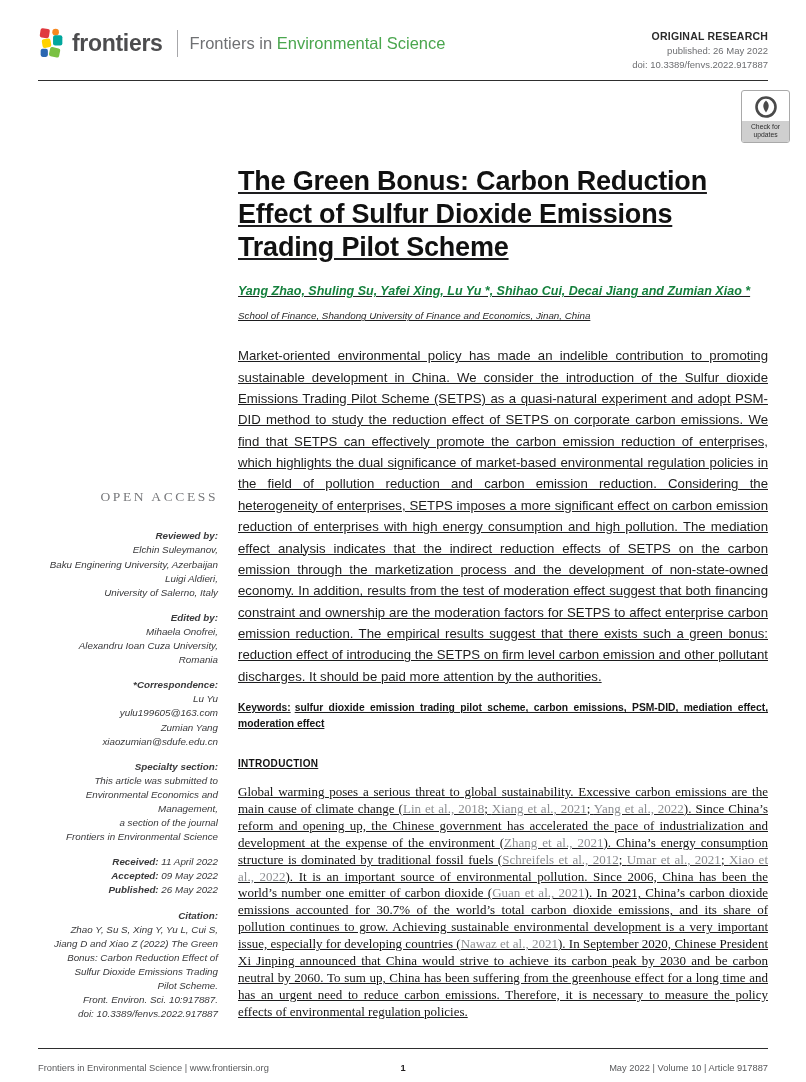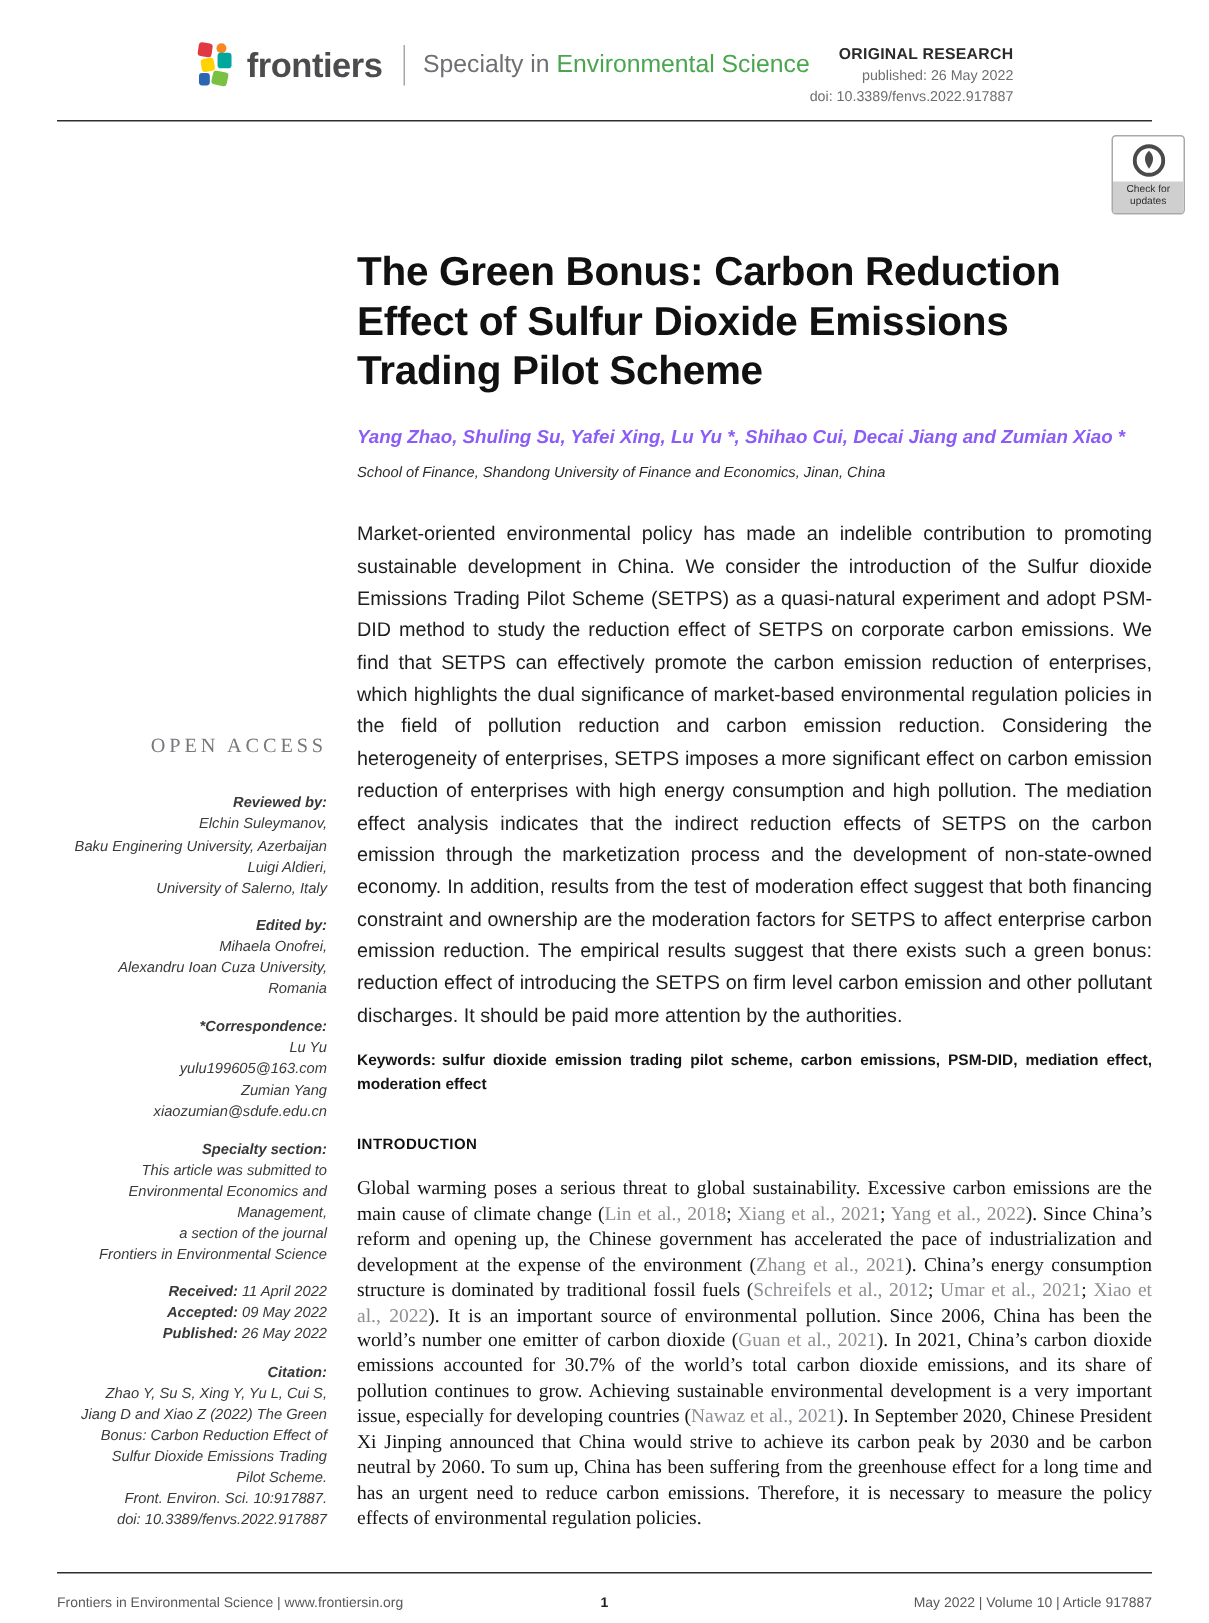--- a/index.html
+++ b/index.html
@@ -1,20 +1,20 @@
 <!DOCTYPE html>
 <html style="--journal-green: #4aa64e; --citation-gray: #8d8f92;"><head>
 <meta charset="utf-8">
 <style>
   html,body{margin:0;padding:0;background:#ffffff;}
   .page{position:relative;width:806px;height:1082px;background:#fff;overflow:hidden;
         font-family:"Liberation Sans",sans-serif;color:#1d1d1f;}
 
   
-  .masthead{display:flex;justify-content:center;align-items:flex-start;
+  .masthead{display:flex;justify-content:space-between;align-items:flex-start;
             padding:28px 38px 0 38px;}
   .brand{display:flex;align-items:center;}
   .logo-icon svg{width:27px;height:31px;display:block;}
   .wordmark{font-weight:bold;font-size:23px;color:#4c4c4e;letter-spacing:-0.3px;margin-left:7px;}
   .brand-sep{width:1px;height:27px;background:#a7a7aa;margin:0 12px 0 14px;}
   .journal-line{font-size:16.5px;color:#6f7073;}
   .jname{color:var(--journal-green,#4aa64e);}
   .pub-meta{text-align:right;margin-top:2px;}
   .article-type{font-weight:bold;font-size:10.5px;color:#2b2b2b;letter-spacing:0.2px;}
   .pub-line,.doi-line{font-size:9.5px;color:#6d6e71;margin-top:3px;}
@@ -30,26 +30,26 @@
            text-align:center;padding:2px 0 3px 0;}
 
   
   .columns{display:flex;padding:0 38px;margin-top:12px;}
   .sidebar{width:180px;flex:none;padding-top:396px;text-align:right;}
   .open-access{font-family:"Liberation Serif",serif;font-size:13.5px;letter-spacing:2.6px;
                color:#77787b;margin-bottom:24px;}
   .side-group{font-style:italic;font-size:9.8px;line-height:1.44;color:#39393b;margin-bottom:11px;}
   .side-label{font-weight:bold;display:block;}
   .side-label.inline{display:inline;}
-  .main{flex:1;padding-left:20px;}
+  .main{flex:1;padding-left:20px;text-decoration:underline;}
 
   
   .title{margin:72px 0 0 0;font-size:27px;line-height:1.22;font-weight:bold;color:#111;
          letter-spacing:-0.2px;}
-  .authors{margin-top:20px;font-size:12.5px;font-weight:bold;font-style:italic;color:#8b5cf6;}
+  .authors{margin-top:20px;font-size:12.5px;font-weight:bold;font-style:italic;color:#15803d;}
   .affiliation{margin-top:12px;font-size:9.8px;font-style:italic;color:#2a2a2a;}
 
   
   .abstract{margin:24px 0 0 0;font-size:13.2px;line-height:1.62;text-align:justify;color:#1d1d1d;}
   .keywords{margin:13px 0 0 0;font-size:10.3px;line-height:1.5;font-weight:bold;
             text-align:justify;color:#151515;}
   .keywords .kw-label{margin-right:4px;}
 
   
   .section-heading{margin:27px 0 0 0;font-size:10px;font-weight:bold;letter-spacing:0.3px;color:#111;}
@@ -77,21 +77,21 @@
           <rect x="2" y="0.5" width="9" height="9" rx="2" fill="#e0393f" transform="rotate(8 6.5 5)"></rect>
           <circle cx="17" cy="4" r="3.2" fill="#f6881f"></circle>
           <rect x="14.5" y="7" width="9" height="10" rx="2" fill="#00a79d"></rect>
           <rect x="4" y="10.5" width="8.5" height="8.5" rx="2" fill="#ffd200" transform="rotate(-10 8 15)"></rect>
           <rect x="2.5" y="20" width="7" height="8" rx="2" fill="#2b67b1"></rect>
           <rect x="11" y="19" width="10" height="9" rx="2" fill="#7ac143" transform="rotate(12 16 23.5)"></rect>
         </svg>
       </span>
       <span class="wordmark">frontiers</span>
       <span class="brand-sep"></span>
-      <span class="journal-line"><span class="jprefix">Specialty in </span><span class="jname">Environmental Science</span></span>
+      <span class="journal-line"><span class="jprefix">Frontiers in </span><span class="jname">Environmental Science</span></span>
     </div>
     <div class="pub-meta">
       <div class="article-type">ORIGINAL RESEARCH</div>
       <div class="pub-line">published: 26 May 2022</div>
       <div class="doi-line">doi: 10.3389/fenvs.2022.917887</div>
     </div>
   </header>
   <div class="header-rule"></div>
 
   <div class="check-badge">

